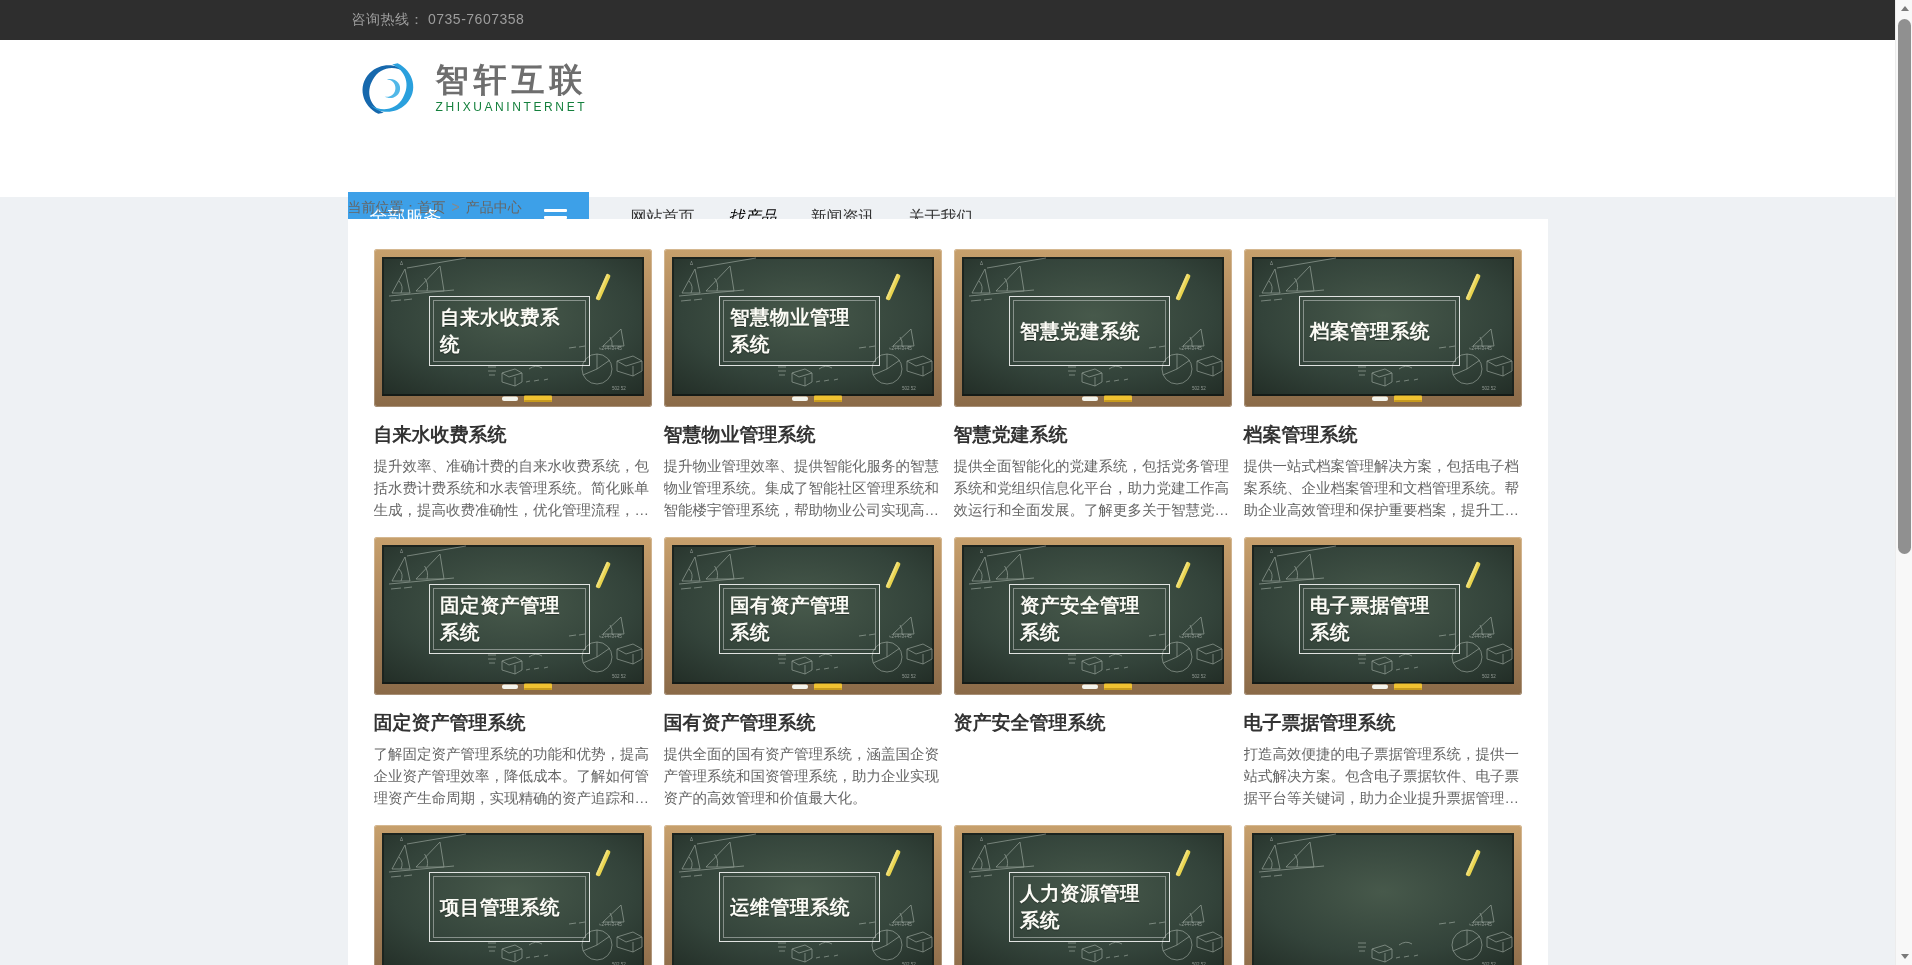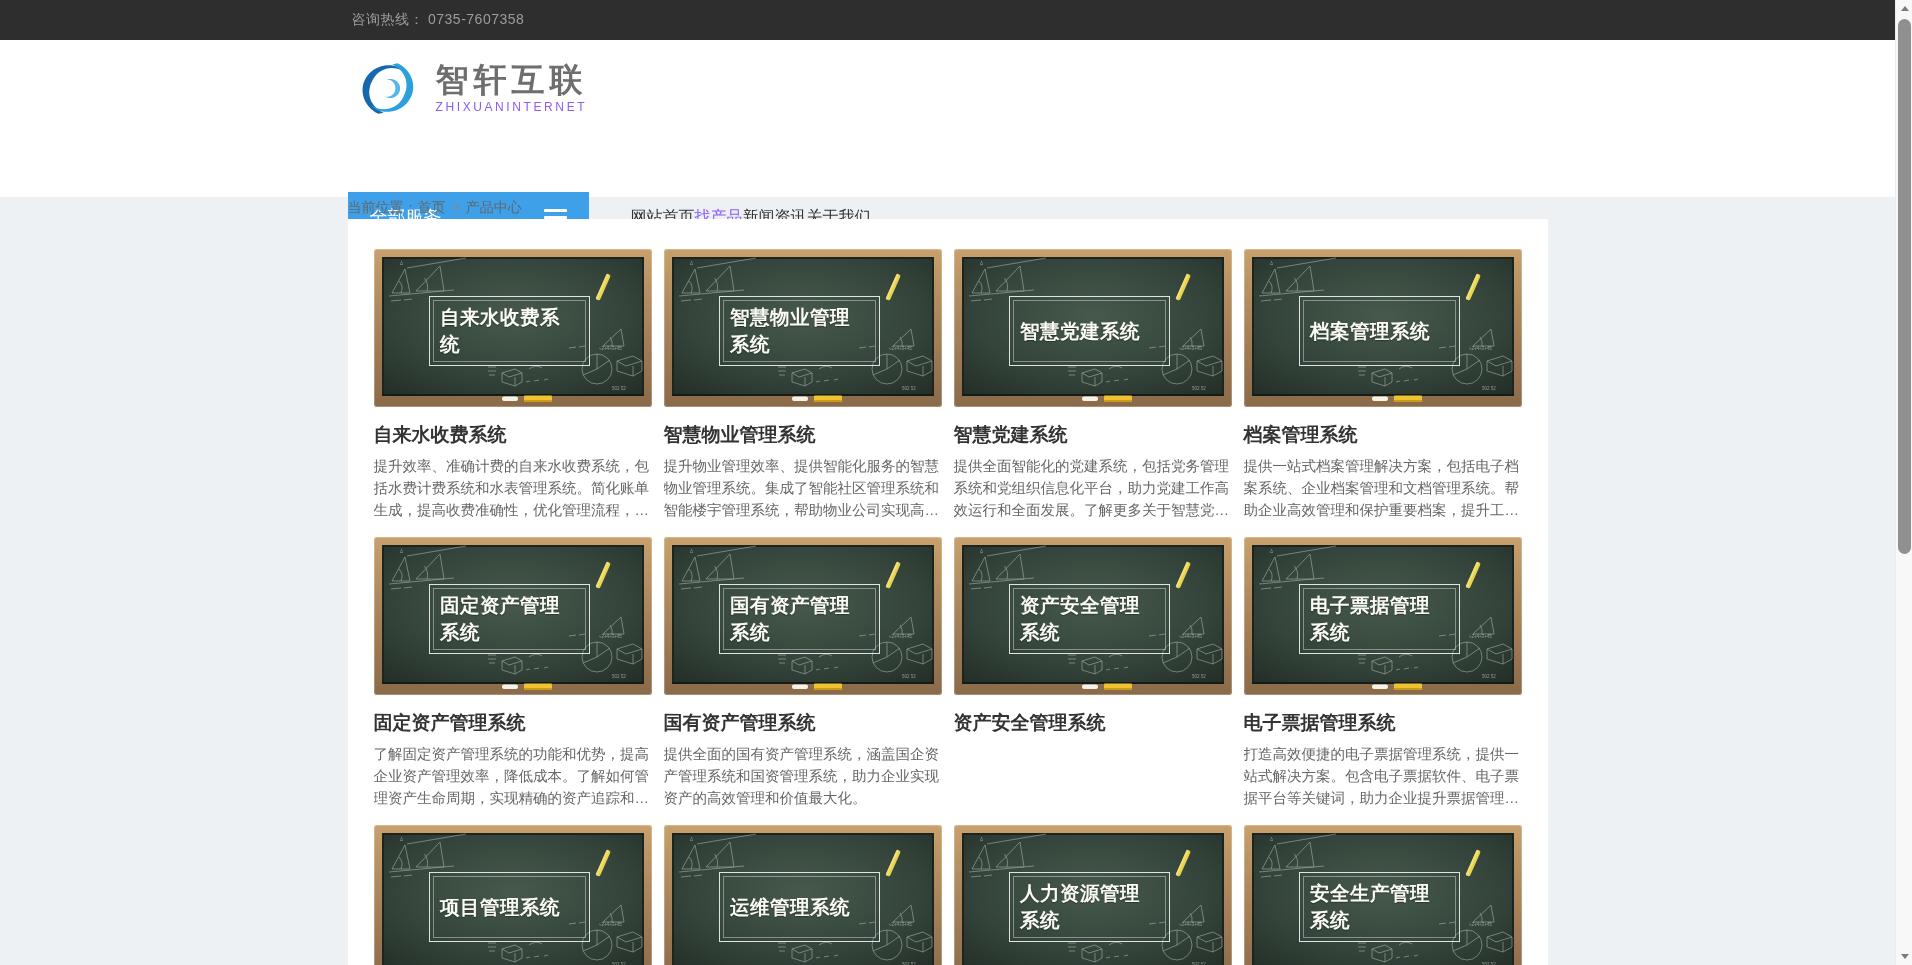--- a/index.html
+++ b/index.html
@@ -14,30 +14,30 @@
   .topbar .container { height:40px; display:flex; align-items:center; }
   .hotline { font-size:14px; color:#9d9d9d; letter-spacing:0.5px; }
   .hotline .num { margin-left:4px; }
 
   
   header { background:#ffffff; height:157px; position:relative; }
   .logo { position:absolute; top:18px; left:4px; display:flex; align-items:center; cursor:pointer; }
   .logo svg { width:74px; height:60px; }
   .logo-text { margin-left:10px; }
   .logo-title { font-size:33px; font-weight:bold; color:#6e6e6e; letter-spacing:5px; line-height:36px; }
-  .logo-sub { font-size:12px; color:#8b5cf6; letter-spacing:2.6px; margin-top:2px; }
+  .logo-sub { font-size:12px; color:#15803d; letter-spacing:2.6px; margin-top:2px; }
 
   .nav-row { position:absolute; bottom:0; left:0; right:8px; height:50px; display:flex; align-items:stretch; }
   .all-services { width:241px; background:#3da0e8; color:#fff; font-size:18px;
     display:flex; align-items:center; justify-content:space-between; padding:0 22px; cursor:pointer; }
   .hamburger { display:flex; flex-direction:column; gap:4px; }
   .hamburger i { display:block; width:23px; height:3px; background:#fff; border-radius:1px; }
-  nav { display:flex; align-items:center; margin-left:42px; }
+  nav { display:flex; align-items:center; margin-left:42px; gap:34px; }
   .nav-item { font-size:16px; color:#333; text-decoration:none; cursor:pointer; }
-  .nav-item.active { color:#8b5cf6; }
+  .nav-item.active { color:#000000;font-style:italic; }
 
   
   .breadcrumb-band { padding:2px 0; }
   .breadcrumb { font-size:14px; color:#666; }
   .breadcrumb a { color:#666; text-decoration:none; cursor:pointer; }
   .breadcrumb .sep { margin:0 6px; color:#888; }
 
   
   .panel { background:#fff; padding:30px 26px 40px 26px; min-height:820px; }
   #product-grid { display:grid; grid-template-columns:repeat(4,278px); column-gap:12px; }
@@ -810,23 +810,20 @@
           <text x="26" y="16">Δ</text>
         </g>
         <g transform="rotate(24 229 38)">
           <rect x="227" y="24" width="4.5" height="28" rx="2" fill="#e9d44e"></rect>
           <rect x="227" y="24" width="2" height="28" rx="1" fill="#f4e487" opacity="0.8"></rect>
         </g>
         <rect x="128" y="147.5" width="16" height="4.5" rx="2" fill="#f4f4ec"></rect>
         <rect x="150" y="146.5" width="28" height="6.5" rx="1" fill="#f0c231"></rect>
         <rect x="150" y="151" width="28" height="2" rx="1" fill="#c79a1e"></rect>
       </svg>
-      <div class="board-box">
-        <div class="board-title">安全生产管理系统</div>
-      </div>
     </div>
     <div class="card-title"></div>
     <div class="card-desc"></div>
   </div>
       </div>
   </main>
 
 </div>
 
 <div class="scrollbar">

